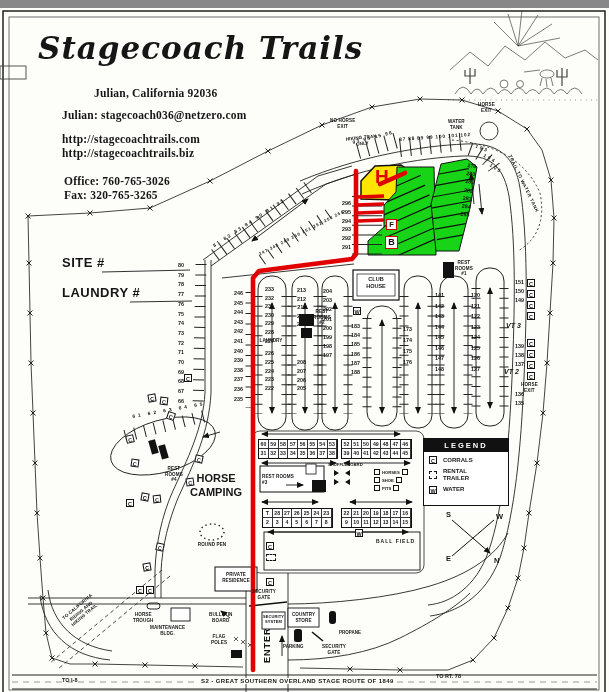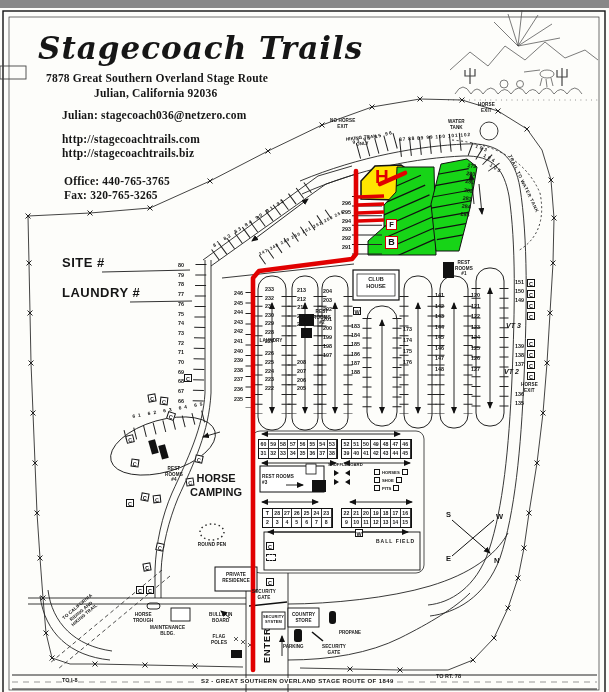--- a/index.html
+++ b/index.html
@@ -224,26 +224,25 @@
     <g stroke-width="3.4">
       <line x1="358" y1="189" x2="384" y2="188"></line>
       <line x1="358" y1="197" x2="384" y2="196"></line>
       <line x1="358" y1="205" x2="384" y2="204"></line>
       <line x1="358" y1="213" x2="384" y2="212"></line>
     </g>
   </g>
 </svg>
 
 <div class="abs t-title" style="left:38px;top:22px">Stagecoach Trails</div>
-<div class="abs t-line" style="left:46px;top:64px">7878 Great Southern Overland Stage Route</div>
 <div class="abs t-line" style="left:94px;top:79px">Julian, California   92036</div>
 <div class="abs t-line" style="left:62px;top:101px">Julian:  stagecoach036@netzero.com</div>
 <div class="abs t-line" style="left:62px;top:125px">http://stagecoachtrails.com</div>
 <div class="abs t-line" style="left:62px;top:139px">http://stagecoachtrails.biz</div>
-<div class="abs t-line" style="left:64px;top:167px">Office: 440-765-3765</div>
+<div class="abs t-line" style="left:64px;top:167px">Office: 760-765-3026</div>
 <div class="abs t-line" style="left:64px;top:181px">Fax:  320-765-3265</div>
 
 <div class="abs h2" style="left:62px;top:247px">SITE #</div>
 <div class="abs h2" style="left:62px;top:277px">LAUNDRY #</div>
 
 <div class="abs lbl4" style="left:330px;top:110px">NO HORSE
 EXIT</div>
 <div class="abs lbl4" style="left:346px;top:127px;transform:rotate(-6deg)">HIKING TRAIL
 ONLY</div>
 <div class="abs lbl4" style="left:478px;top:94px">HORSE
@@ -542,19 +541,35 @@
 <div class="abs cb" style="left:527px;top:293px">C</div>
 <div class="abs cb" style="left:527px;top:304px">C</div>
 <div class="abs cb" style="left:527px;top:331px">C</div>
 <div class="abs cb" style="left:527px;top:342px">C</div>
 <div class="abs cb" style="left:527px;top:353px">C</div>
 <div class="abs cb" style="left:527px;top:364px">C</div>
 
 <div class="abs cb" style="left:266px;top:534px">C</div>
 <div class="abs dashbox" style="left:266px;top:546px;width:10px;height:7px"></div>
 
+<div class="abs legend" style="left:423px;top:430px;width:84px;height:66px">
+  <div class="bar">LEGEND</div>
+  <div class="lrow">
+    <span class="cb" style="position:static">C</span>
+    <span>CORRALS</span>
+  </div>
+  <div class="lrow">
+    <span class="dashbox" style="width:8px;height:8px"></span>
+    <span>RENTAL
+TRAILER</span>
+  </div>
+  <div class="lrow">
+    <span class="cb" style="position:static">W</span>
+    <span>WATER</span>
+  </div>
+</div>
 
 <div class="abs comp" style="left:446px;top:502px">S</div>
 <div class="abs comp" style="left:496px;top:504px">W</div>
 <div class="abs comp" style="left:446px;top:546px">E</div>
 <div class="abs comp" style="left:494px;top:548px">N</div>
 
 </div>
 
 </body></html>

